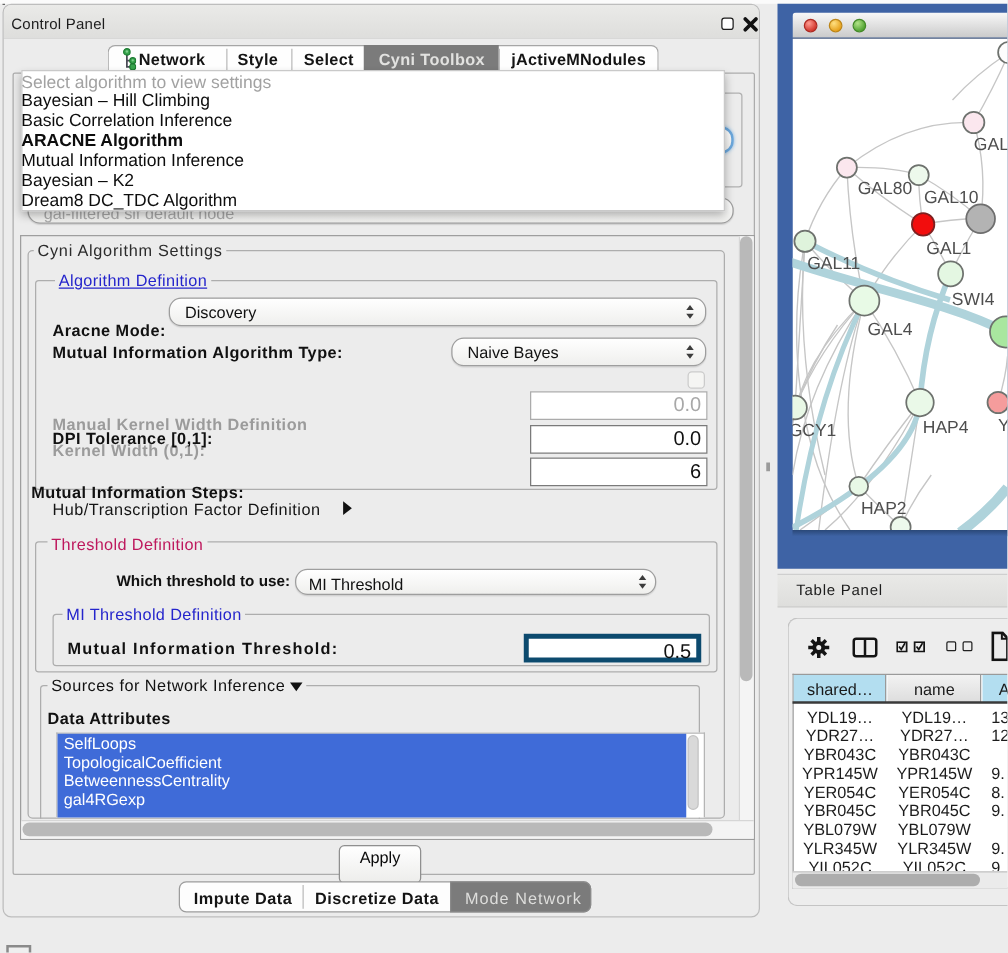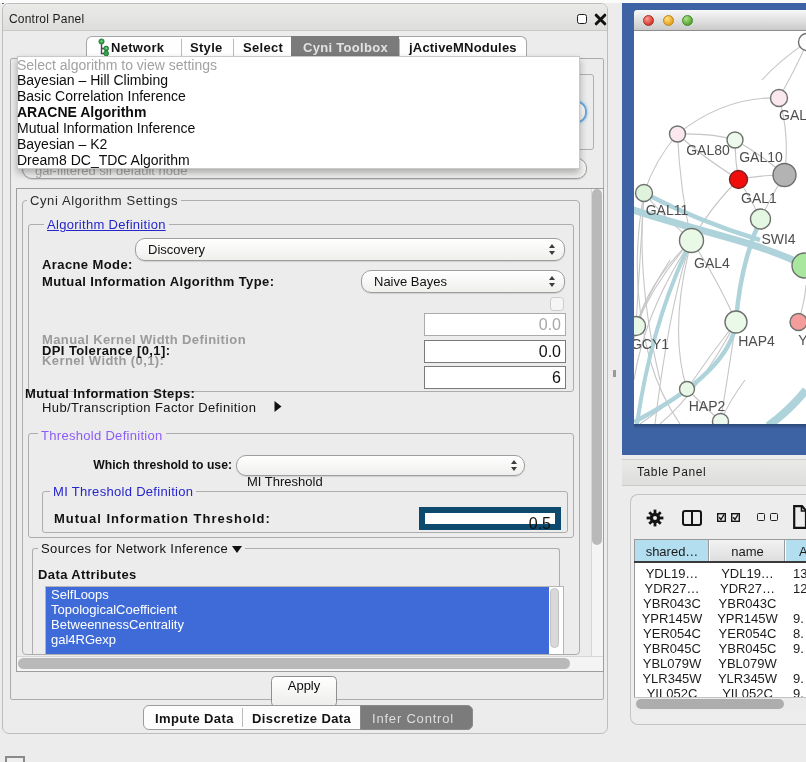--- a/index.html
+++ b/index.html
@@ -103,35 +103,35 @@
 
 <div class="lbl" style="left:25px;top:370px;margin-top:16px;">Mutual Information Steps:</div>
 <div class="field" style="left:424px;top:366px;width:142px;height:23px;border:1px solid #7A7A7A;padding:2px 4px 0 0;font-size:16px;">6</div>
 
 <div class="abs" style="left:42px;top:400px;font-size:13px;color:#141414;letter-spacing:0.4px;">Hub/Transcription Factor Definition</div>
 <svg class="abs" style="left:273px;top:400px;" width="10" height="13" viewBox="0 0 10 13">
     <path d="M1.5 1 L8.5 6.5 L1.5 12 Z" fill="#111"></path>
   </svg>
 
 <div class="fieldset" style="left:28px;top:433px;width:546px;height:105px;"></div>
-<div class="ftitle" style="left:38px;top:428px;color:#8b5cf6;text-align:right;">Threshold Definition</div>
+<div class="ftitle" style="left:38px;top:428px;color:#be185d;text-align:right;">Threshold Definition</div>
 
 <div class="lbl" style="left:60px;top:459px;width:172px;text-align:right;font-size:12.2px;letter-spacing:0px;top:458px;">Which threshold to use:</div>
 <div class="combo" style="left:236px;top:455px;width:289px;height:21px;">
-    <span class="ctext" style="top:18px;left:10px;">MI Threshold</span>
+    <span class="ctext" style="top:4px;left:10px;">MI Threshold</span>
 <div class="arrows" style="right:6px;top:4px;">
       <div class="up"></div>
       <div class="dn"></div>
     </div>
   </div>
 
 <div class="fieldset" style="left:42px;top:491px;width:526px;height:42px;"></div>
 <div class="ftitle" style="left:50px;top:484px;color:#2525CC;">MI Threshold Definition</div>
 <div class="lbl" style="left:54px;top:511px;letter-spacing:1.0px;">Mutual Information Threshold:</div>
-<div class="field" style="left:419px;top:507px;width:142px;height:23px;border:6px solid #0c4a6e;padding:2px 4px 0 0;font-size:16px;">0.5</div>
+<div class="field" style="left:419px;top:507px;width:142px;height:23px;border:4px solid #0c4a6e;padding:2px 4px 0 0;font-size:16px;">0.5</div>
 
 <div class="fieldset" style="left:32px;top:548px;width:528px;height:107px;border-bottom:none;border-radius:3px 3px 0 0;"></div>
 <div class="ftitle" style="left:38px;top:541px;color:#111;letter-spacing:0.4px;">Sources for Network Inference <span style="display:inline-block;width:0;height:0;border-left:5.5px solid transparent;border-right:5.5px solid transparent;border-top:7px solid #111;vertical-align:0px;"></span></div>
 <div class="lbl" style="left:38px;top:567px;">Data Attributes</div>
 
 <div class="abs" style="left:45px;top:586px;width:519px;height:68px;background:#fff;border:1px solid #B5B5B5;border-bottom:none;"></div>
 <div class="abs" style="left:46px;top:587px;width:503px;height:67px;background:#3F6BD8;"></div>
 <div class="abs" style="left:51px;top:587px;font-size:13px;line-height:15.1px;color:#fff;white-space:pre;">SelfLoops
 TopologicalCoefficient
 BetweennessCentrality
@@ -144,21 +144,21 @@
 <div class="abs" style="left:591px;top:189px;width:12px;height:467px;background:#F4F4F4;border-left:1px solid #D6D6D6;"></div>
 <div class="abs" style="left:592px;top:189px;width:10px;height:356px;background:#B9B9B9;border-radius:6px;"></div>
 
 <div class="abs" style="left:271px;top:676px;width:66px;height:31px;background:linear-gradient(#FFFFFF,#EDEDEB);border:1px solid #8F8F8F;border-radius:4.5px;font-size:13px;color:#0a0a0a;text-align:center;line-height:18px;">Apply</div>
 
 <div class="abs" style="left:143px;top:705px;width:330px;height:25px;background:#FDFDFD;border:1px solid #9C9C9C;border-radius:6px;"></div>
 <div class="abs" style="left:242px;top:708px;width:1px;height:19px;background:#BBB;"></div>
 <div class="abs" style="left:360px;top:705px;width:113px;height:25px;background:#7B7B7B;border:1px solid #8A8A8A;border-radius:0 6px 6px 0;"></div>
 <div class="abs bold" style="left:155px;top:711px;font-size:13px;color:#141414;letter-spacing:0.4px;">Impute Data</div>
 <div class="abs bold" style="left:252px;top:711px;font-size:13px;color:#141414;letter-spacing:0.4px;">Discretize Data</div>
-<div class="abs" style="left:372px;top:711px;font-size:13px;color:#DEDEDC;letter-spacing:0.8px;">Infer Control</div>
+<div class="abs" style="left:372px;top:711px;font-size:13px;color:#DEDEDC;letter-spacing:0.8px;">Mode Network</div>
 
 <div class="abs" style="left:5px;top:756px;width:20px;height:12px;border:2px solid #8A8A8A;background:#EFEFEF;"></div>
 
 <div class="abs" style="left:622px;top:3px;width:184px;height:452px;background:#3E63A5;"></div>
 <div class="abs" style="left:634px;top:10px;width:172px;height:21px;background:linear-gradient(#F8F8F8,#CACACA);border-bottom:1px solid #8E8E8E;border-radius:3px 0 0 0;"></div>
 <div class="abs" style="left:643px;top:15px;width:11px;height:11px;border-radius:50%;background:radial-gradient(circle at 35% 30%,#FF9C92,#D43B31 70%);border:1px solid #AD2A22;"></div>
 <div class="abs" style="left:663px;top:15px;width:11px;height:11px;border-radius:50%;background:radial-gradient(circle at 35% 30%,#FFE082,#E8A420 70%);border:1px solid #BD8618;"></div>
 <div class="abs" style="left:682px;top:15px;width:11px;height:11px;border-radius:50%;background:radial-gradient(circle at 35% 30%,#B2E388,#56A636 70%);border:1px solid #448A28;"></div>
 <div class="abs" style="left:634px;top:424px;width:172px;height:5px;background:linear-gradient(#2A4878,#3E63A5);"></div>
 

